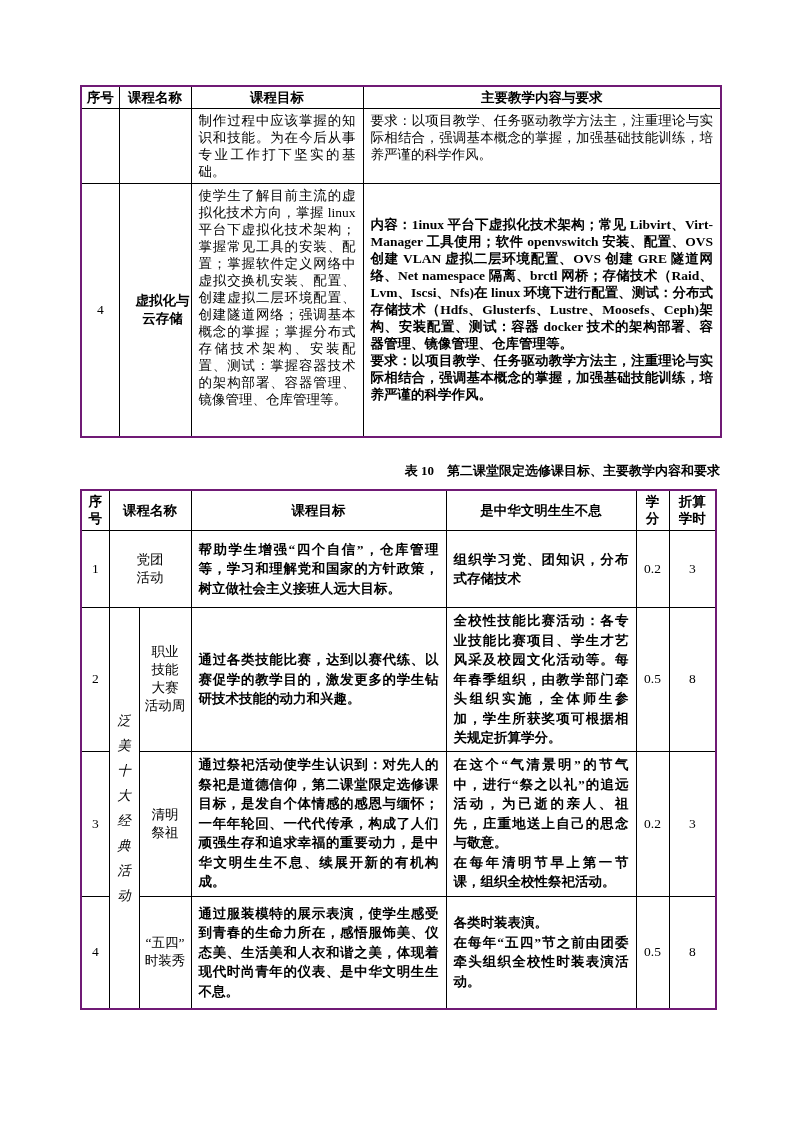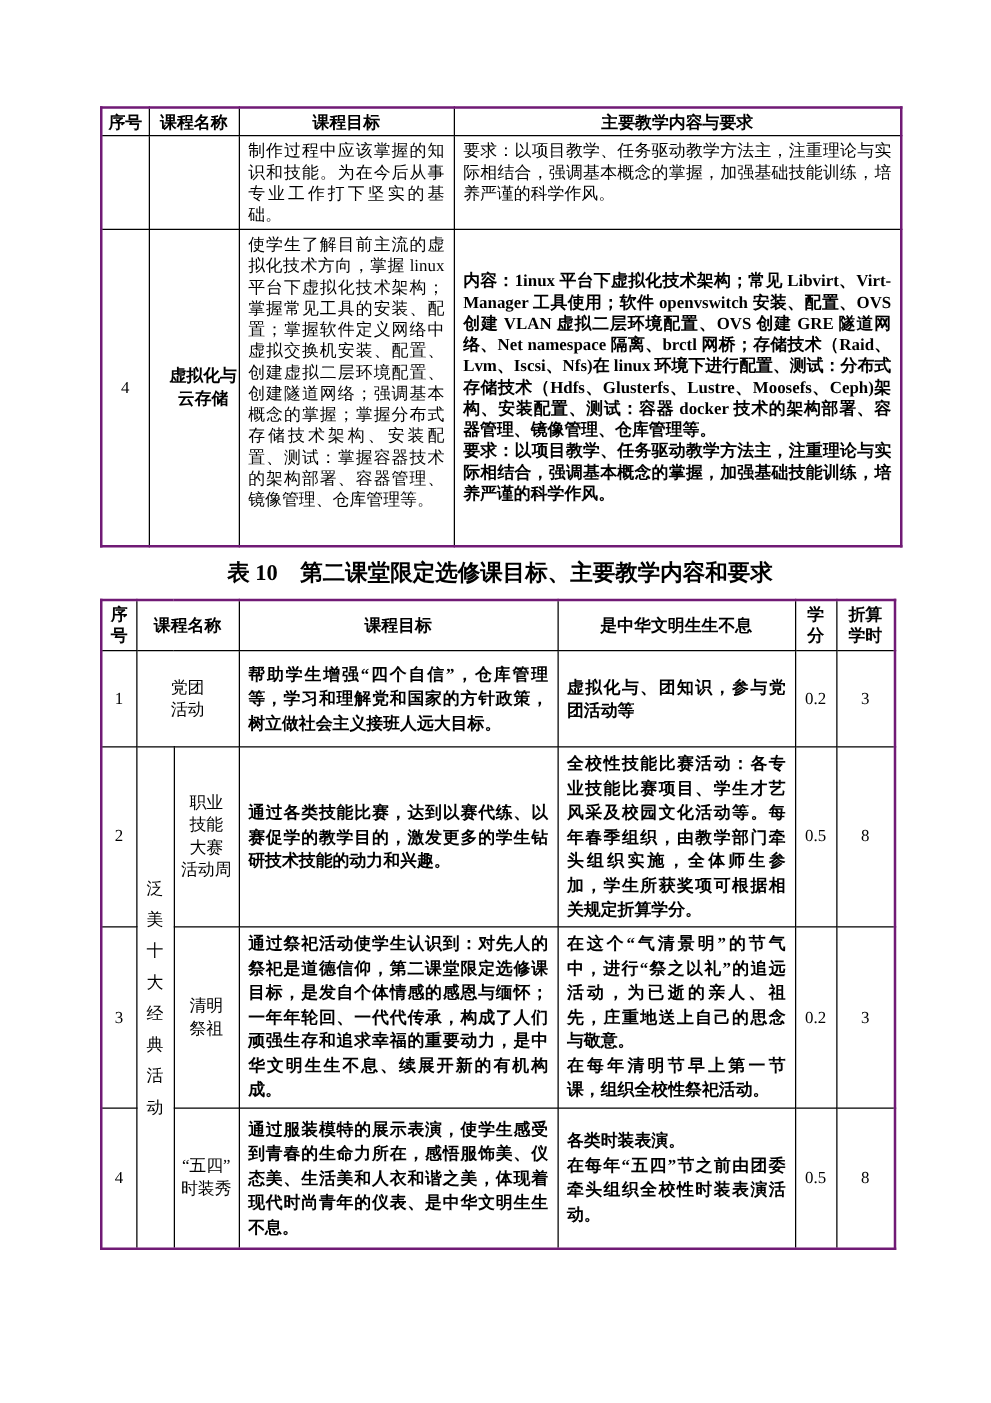--- a/index.html
+++ b/index.html
@@ -19,26 +19,26 @@
   .cell-text{text-align:justify;white-space:pre-line;padding:3px 7px;font-size:13.5px;}
   .t1 .cell-text{line-height:17px;}
   .t2 .cell-text{line-height:19.5px;}
   .v-top{vertical-align:top;}
   .v-mid{vertical-align:middle;font-weight:bold;}
   .cen{text-align:center;vertical-align:middle;font-size:13.5px;
        white-space:pre-line;line-height:18px;}
   .bold{font-weight:bold;padding-left:16px;}
 
   .vlabel{width:16px;margin:0 auto;word-break:break-all;line-height:25px;
-          font-size:13.5px;text-align:center;}
+          font-size:13.5px;text-align:center;font-style:italic;}
 
   .sec-heading{font-size:16.5px;font-weight:bold;margin:15px 0 0 36px;
                letter-spacing:1px;}
-  .tbl-caption{width:640px;font-size:18px;font-weight:bold;text-align:center;
-               margin:8px 0 9px 0;}
+  .tbl-caption{width:640px;font-size:13px;font-weight:bold;text-align:right;
+               margin:24px 0 9px 0;}
 </style>
 </head>
 <body>
 
 <div class="page">
 
   <table class="t1">
     <colgroup>
       <col style="width:38px">
         <col style="width:72px">
@@ -91,21 +91,21 @@
       <th>学
 分</th>
       <th>折算
 学时</th>
     </tr>
     <tr style="height:77px">
       <td class="cen">1</td>
       <td colspan="2" class="cen">党团
 活动</td>
       <td class="cell-text v-mid">帮助学生增强“四个自信”，仓库管理等，学习和理解党和国家的方针政策，树立做社会主义接班人远大目标。</td>
-      <td class="cell-text v-mid">虚拟化与、团知识，参与党团活动等</td>
+      <td class="cell-text v-mid">组织学习党、团知识，分布式存储技术</td>
       <td class="cen">0.2</td>
       <td class="cen">3</td>
     </tr>
     <tr style="height:128px">
       <td class="cen">2</td>
       <td rowspan="3" class="cen">
         <div class="vlabel">泛美十大经典活动</div>
       </td>
       <td class="cen">职业
 技能

